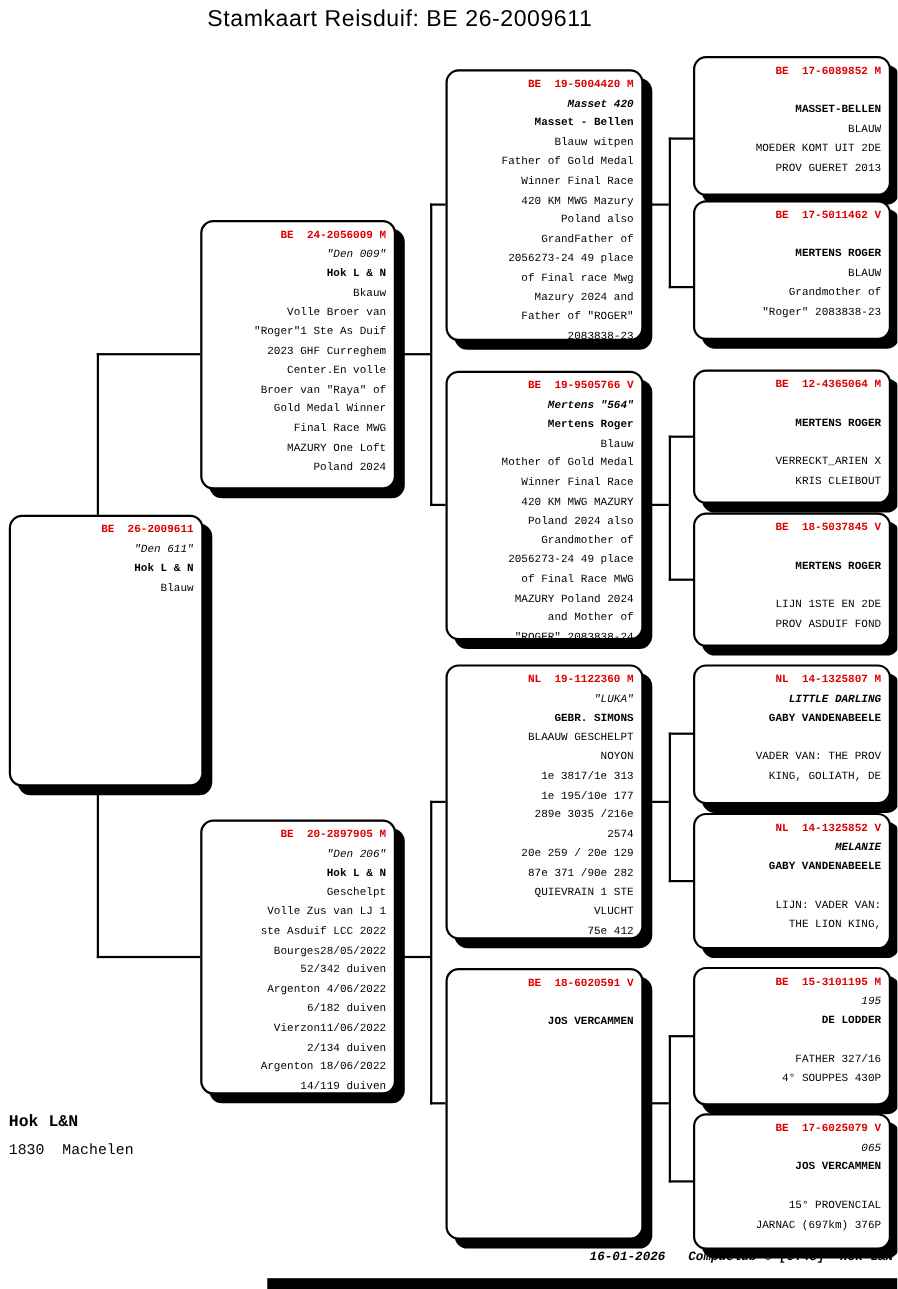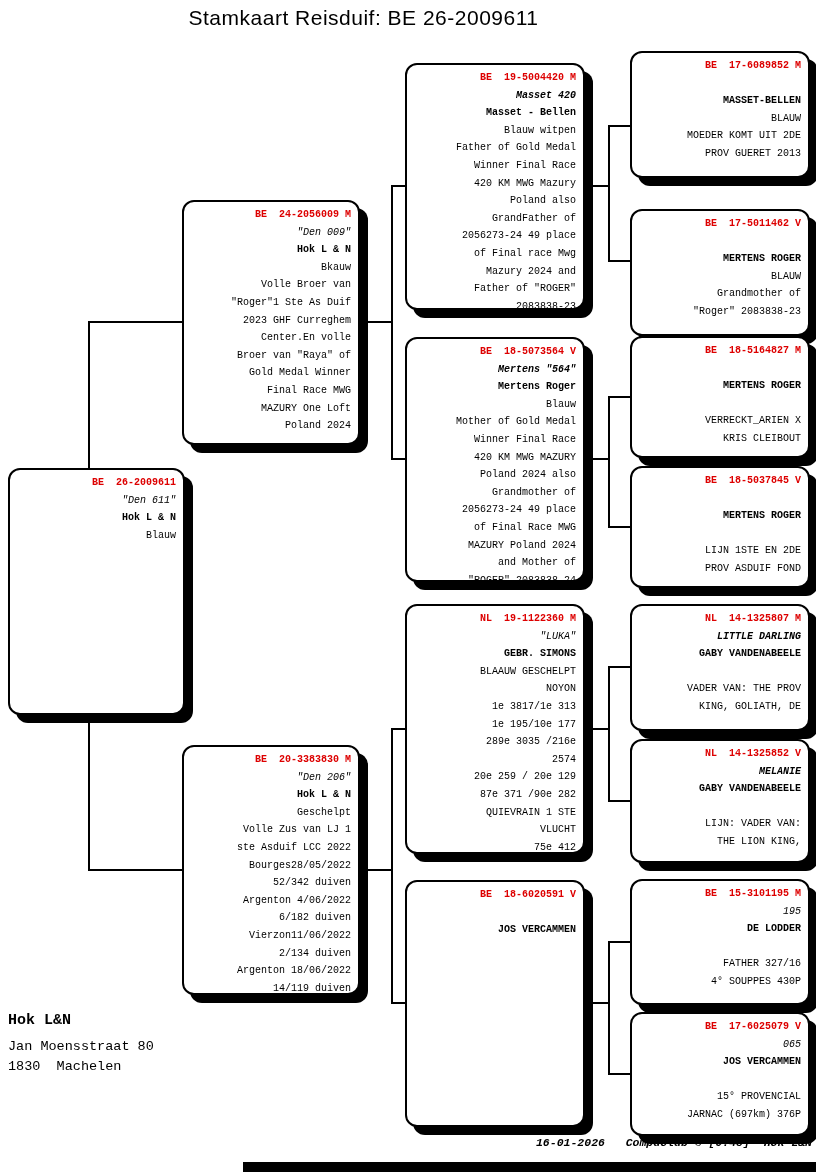--- a/index.html
+++ b/index.html
@@ -60,21 +60,21 @@
 2023 GHF Curreghem
 Center.En volle
 Broer van "Raya" of
 Gold Medal Winner
 Final Race MWG
 MAZURY One Loft
 Poland 2024</div>
   </div>
 
   <div class="box" style="left:182px;top:745px;width:178px;height:250px">
-    <div class="ring">BE  20-3383830 M</div>
+    <div class="ring">BE  20-2897905 M</div>
     <div class="pname">"Den 206"</div>
     <div class="breeder">Hok L &amp; N</div>
     <div class="details">Geschelpt
 Volle Zus van LJ 1
 ste Asduif LCC 2022
 Bourges28/05/2022
 52/342 duiven
 Argenton 4/06/2022
 6/182 duiven
 Vierzon11/06/2022
@@ -94,21 +94,21 @@
 Poland also
 GrandFather of
 2056273-24 49 place
 of Final race Mwg
 Mazury 2024 and
 Father of "ROGER"
 2083838-23</div>
   </div>
 
   <div class="box" style="left:405px;top:337px;width:180px;height:245px">
-    <div class="ring">BE  18-5073564 V</div>
+    <div class="ring">BE  19-9505766 V</div>
     <div class="pname" style="font-weight:bold">Mertens "564"</div>
     <div class="breeder">Mertens Roger</div>
     <div class="details">Blauw
 Mother of Gold Medal
 Winner Final Race
 420 KM MWG MAZURY
 Poland 2024 also
 Grandmother of
 2056273-24 49 place
 of Final Race MWG
@@ -142,31 +142,31 @@
 
   <div class="box" style="left:630px;top:51px;width:180px;height:127px">
     <div class="ring">BE  17-6089852 M</div>
     <div class="pname"></div>
     <div class="breeder">MASSET-BELLEN</div>
     <div class="details">BLAUW
 MOEDER KOMT UIT 2DE
 PROV GUERET 2013</div>
   </div>
 
-  <div class="box" style="left:630px;top:209px;width:180px;height:127px">
+  <div class="box" style="left:630px;top:182px;width:180px;height:127px">
     <div class="ring">BE  17-5011462 V</div>
     <div class="pname"></div>
     <div class="breeder">MERTENS ROGER</div>
     <div class="details">BLAUW
 Grandmother of
 "Roger" 2083838-23</div>
   </div>
 
   <div class="box" style="left:630px;top:336px;width:180px;height:122px">
-    <div class="ring">BE  18-5164827 M</div>
+    <div class="ring">BE  12-4365064 M</div>
     <div class="pname"></div>
     <div class="breeder">MERTENS ROGER</div>
     <div class="details">
 VERRECKT_ARIEN X
 KRIS CLEIBOUT</div>
   </div>
 
   <div class="box" style="left:630px;top:466px;width:180px;height:122px">
     <div class="ring">BE  18-5037845 V</div>
     <div class="pname"></div>
@@ -242,21 +242,20 @@
   <div class="hline" style="left:608px;top:666px;width:22px"></div>
   <div class="hline" style="left:608px;top:800px;width:22px"></div>
 
   <div class="hline" style="left:585px;top:1002px;width:23px"></div>
   <div class="vline" style="left:608px;top:941px;height:134px"></div>
   <div class="hline" style="left:608px;top:941px;width:22px"></div>
   <div class="hline" style="left:608px;top:1073px;width:22px"></div>
 
   <div class="owner">
     <div class="loft">Hok L&amp;N</div>
-    <div class="oline">Jan Moensstraat 80</div>
     <div class="oline">1830  Machelen</div>
   </div>
 
   <div class="footer">16-01-2026   Compuclub © [9.48]  Hok L&amp;N</div>
 
   <div class="bottombar"></div>
 
 </div>
 
 </body></html>

